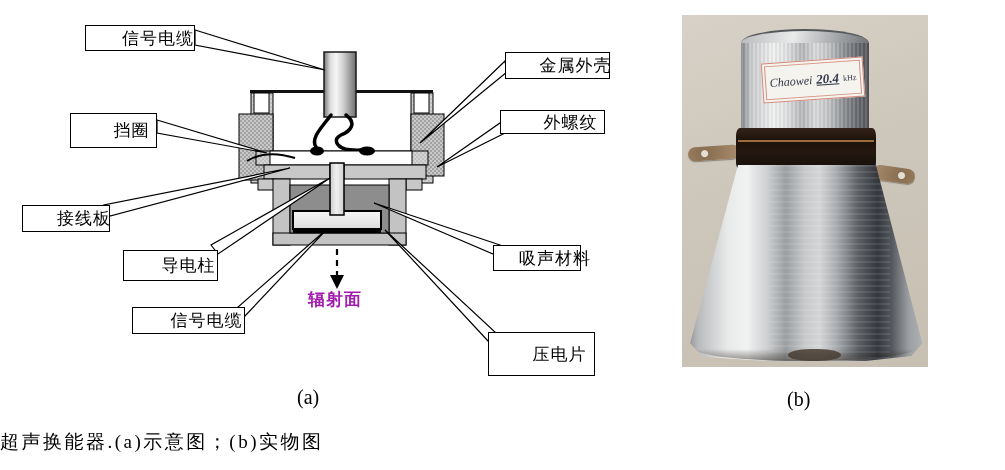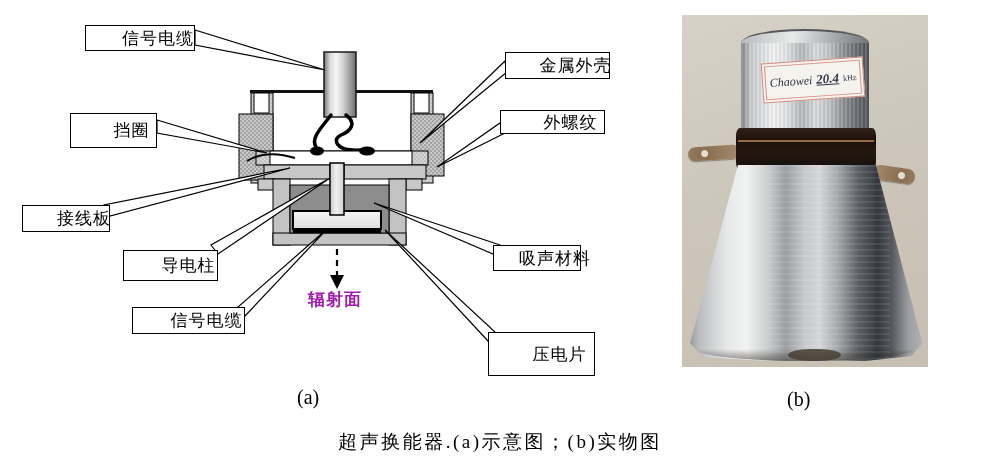--- a/index.html
+++ b/index.html
@@ -5,21 +5,21 @@
   html,body{margin:0;padding:0;background:#ffffff;}
   .figure{position:relative;width:1005px;height:470px;background:#fff;overflow:hidden;
           font-family:"Liberation Serif", serif;}
   
   .schematic-svg{position:absolute;left:0;top:0;}
   .callout{position:absolute;background:#fff;border:1.6px solid #000;box-sizing:border-box;
            display:flex;align-items:center;justify-content:center;
            font-size:17px;color:#000000;letter-spacing:1px;white-space:nowrap;padding-left:36px;}
   .free-label{position:absolute;font-size:17px;font-weight:bold;color:#a21caf;letter-spacing:1px;}
   .tag{position:absolute;font-size:20px;color:#000;}
-  .caption{position:absolute;left:0;top:429px;width:1000px;text-align:center;
+  .caption{position:absolute;left:0;top:429px;width:1000px;text-align:left;
            font-size:19px;letter-spacing:2.5px;color:#000;}
   
   .photo{position:absolute;left:682px;top:15px;width:246px;height:352px;overflow:hidden;
          background:linear-gradient(160deg,#d7d1c7 0%,#cdc6ba 45%,#c7bfb2 100%);}
   .cyl-cap{position:absolute;left:59px;top:14px;width:128px;height:28px;border-radius:50%;
            background:linear-gradient(100deg,#b9babc,#e9eaea 40%,#9fa2a5 75%,#6f7275);
            border-top:2px solid #55585b;box-sizing:border-box;}
   .cyl-body{position:absolute;left:59px;top:28px;width:128px;height:102px;
            background:linear-gradient(90deg,#808386 0%,#caccce 8%,#f0f1f1 25%,#e2e3e4 35%,
              #b4b6b9 48%,#d8dadb 58%,#c3c5c7 68%,#8e9194 80%,#63666a 92%,#515458 100%);}

